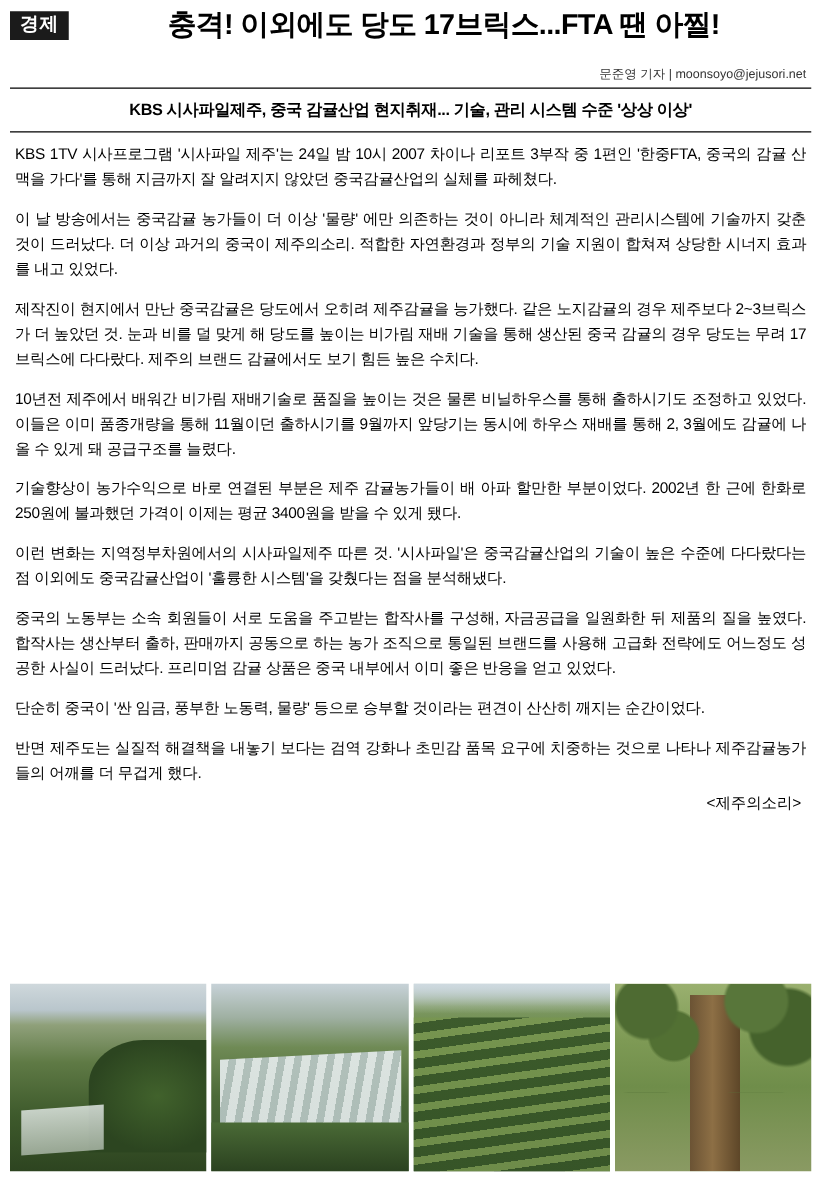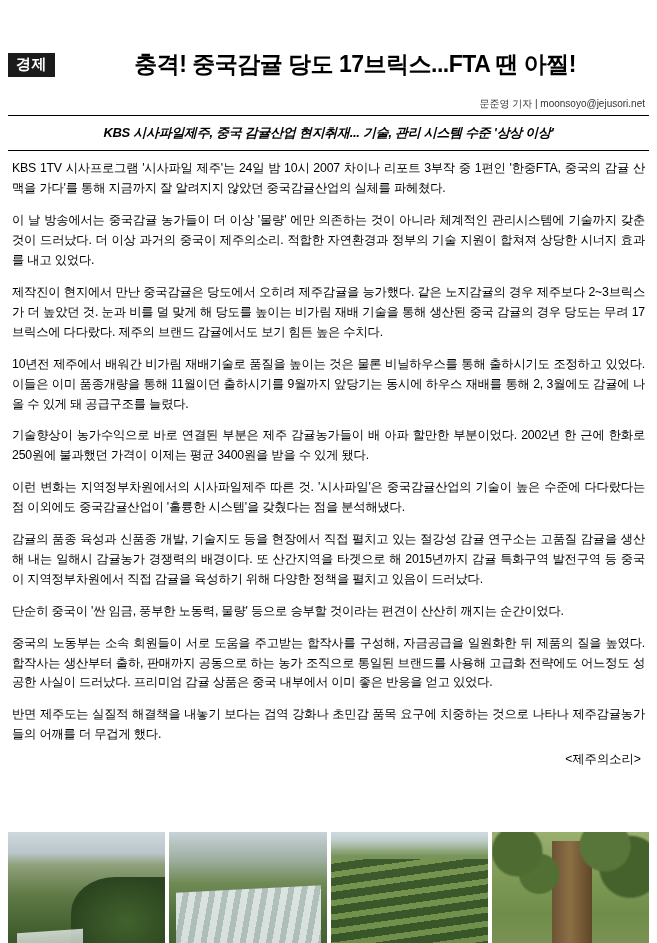--- a/index.html
+++ b/index.html
@@ -17,23 +17,22 @@
   .page {
     width: 657px;
     height: 943px;
     position: relative;
     box-sizing: border-box;
     padding: 0 8px;
   }
   
   .header-row {
     display: flex;
-    align-items: center;
+    align-items: flex-end;
     padding-top: 6px;
-    margin-top: 45px;
   }
   .category-badge {
     background: #1b1b1b;
     color: #ffffff;
     font-size: 15px;
     font-weight: bold;
     padding: 3px 8px 4px 8px;
     line-height: 1.1;
     letter-spacing: 0.5px;
     white-space: nowrap;
@@ -62,21 +61,20 @@
     border: 0;
     border-top: 1px solid #000000;
     margin: 4px 0 0 0;
   }
   .subhead {
     font-size: 13px;
     font-weight: bold;
     text-align: center;
     padding: 8px 4px 2px 4px;
     letter-spacing: -0.3px;
-    font-style: italic;
   }
   .rule2 {
     border: 0;
     border-top: 1px solid #000000;
     margin: 6px 0 0 0;
   }
   
   .article {
     padding: 8px 4px 0 4px;
   }
@@ -210,42 +208,41 @@
   }
 </style>
 </head>
 <body>
 
 <div class="page">
 
   <div class="header-row">
     <div class="category-badge">경제</div>
     <div class="headline-wrap">
-      <div class="headline">충격! 중국감귤 당도 17브릭스...FTA 땐 아찔!</div>
+      <div class="headline">충격! 이외에도 당도 17브릭스...FTA 땐 아찔!</div>
     </div>
   </div>
 
   <div class="byline">문준영 기자 | moonsoyo@jejusori.net</div>
 
   <hr class="rule">
 
   <div class="subhead">KBS 시사파일제주, 중국 감귤산업 현지취재... 기술, 관리 시스템 수준 '상상 이상'</div>
 
   <hr class="rule2">
 
   <div class="article">
     <p>KBS 1TV 시사프로그램 '시사파일 제주'는 24일 밤 10시 2007 차이나 리포트 3부작 중 1편인 '한중FTA, 중국의 감귤 산맥을 가다'를 통해 지금까지 잘 알려지지 않았던 중국감귤산업의 실체를 파헤쳤다.</p>
     <p>이 날 방송에서는 중국감귤 농가들이 더 이상 '물량' 에만 의존하는 것이 아니라 체계적인 관리시스템에 기술까지 갖춘 것이 드러났다. 더 이상 과거의 중국이 제주의소리. 적합한 자연환경과 정부의 기술 지원이 합쳐져 상당한 시너지 효과를 내고 있었다.</p>
     <p>제작진이 현지에서 만난 중국감귤은 당도에서 오히려 제주감귤을 능가했다. 같은 노지감귤의 경우 제주보다 2~3브릭스가 더 높았던 것. 눈과 비를 덜 맞게 해 당도를 높이는 비가림 재배 기술을 통해 생산된 중국 감귤의 경우 당도는 무려 17브릭스에 다다랐다. 제주의 브랜드 감귤에서도 보기 힘든 높은 수치다.</p>
     <p>10년전 제주에서 배워간 비가림 재배기술로 품질을 높이는 것은 물론 비닐하우스를 통해 출하시기도 조정하고 있었다. 이들은 이미 품종개량을 통해 11월이던 출하시기를 9월까지 앞당기는 동시에 하우스 재배를 통해 2, 3월에도 감귤에 나올 수 있게 돼 공급구조를 늘렸다.</p>
     <p>기술향상이 농가수익으로 바로 연결된 부분은 제주 감귤농가들이 배 아파 할만한 부분이었다. 2002년 한 근에 한화로 250원에 불과했던 가격이 이제는 평균 3400원을 받을 수 있게 됐다.</p>
     <p>이런 변화는 지역정부차원에서의 시사파일제주 따른 것. '시사파일'은 중국감귤산업의 기술이 높은 수준에 다다랐다는 점 이외에도 중국감귤산업이 '훌륭한 시스템'을 갖췄다는 점을 분석해냈다.</p>
-    <p>감귤의 품종 육성과 신품종 개발, 기술지도 등을 현장에서 직접 펼치고 있는 절강성 감귤 연구소는 고품질 감귤을 생산해 내는 일해시 감귤농가 경쟁력의 배경이다. 또 산간지역을 타겟으로 해 2015년까지 감귤 특화구역 발전구역 등 중국이 지역정부차원에서 직접 감귤을 육성하기 위해 다양한 정책을 펼치고 있음이 드러났다.</p>
+    <p>중국의 노동부는 소속 회원들이 서로 도움을 주고받는 합작사를 구성해, 자금공급을 일원화한 뒤 제품의 질을 높였다. 합작사는 생산부터 출하, 판매까지 공동으로 하는 농가 조직으로 통일된 브랜드를 사용해 고급화 전략에도 어느정도 성공한 사실이 드러났다. 프리미엄 감귤 상품은 중국 내부에서 이미 좋은 반응을 얻고 있었다.</p>
     <p>단순히 중국이 '싼 임금, 풍부한 노동력, 물량' 등으로 승부할 것이라는 편견이 산산히 깨지는 순간이었다.</p>
-    <p>중국의 노동부는 소속 회원들이 서로 도움을 주고받는 합작사를 구성해, 자금공급을 일원화한 뒤 제품의 질을 높였다. 합작사는 생산부터 출하, 판매까지 공동으로 하는 농가 조직으로 통일된 브랜드를 사용해 고급화 전략에도 어느정도 성공한 사실이 드러났다. 프리미엄 감귤 상품은 중국 내부에서 이미 좋은 반응을 얻고 있었다.</p>
     <p>반면 제주도는 실질적 해결책을 내놓기 보다는 검역 강화나 초민감 품목 요구에 치중하는 것으로 나타나 제주감귤농가들의 어깨를 더 무겁게 했다.</p>
     <div class="source">&lt;제주의소리&gt;</div>
   </div>
 
   <div class="photos">
     <div class="photo p1"></div>
     <div class="photo p2"></div>
     <div class="photo p3"></div>
     <div class="photo p4"></div>
   </div>

